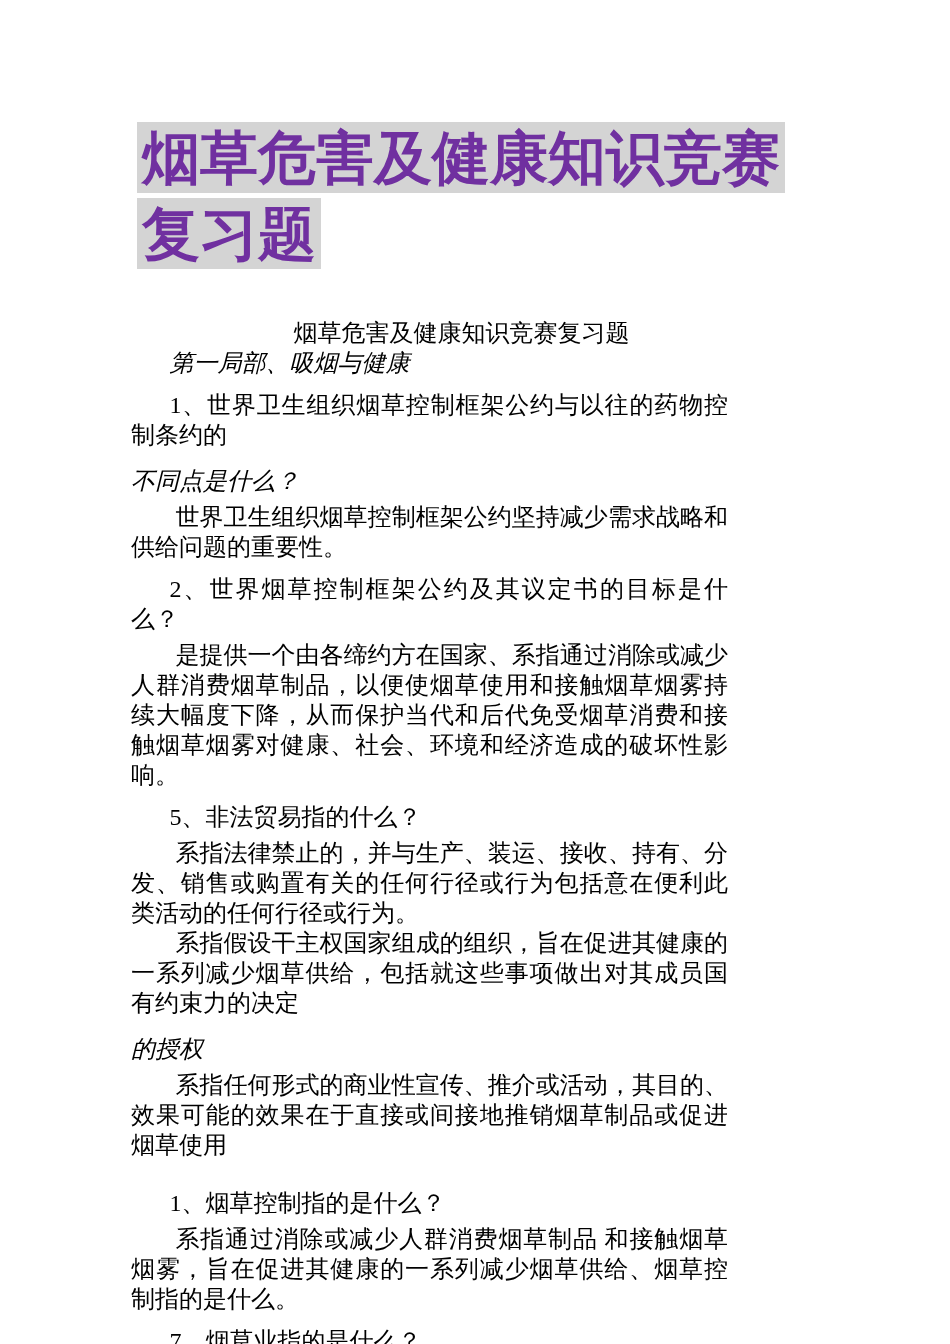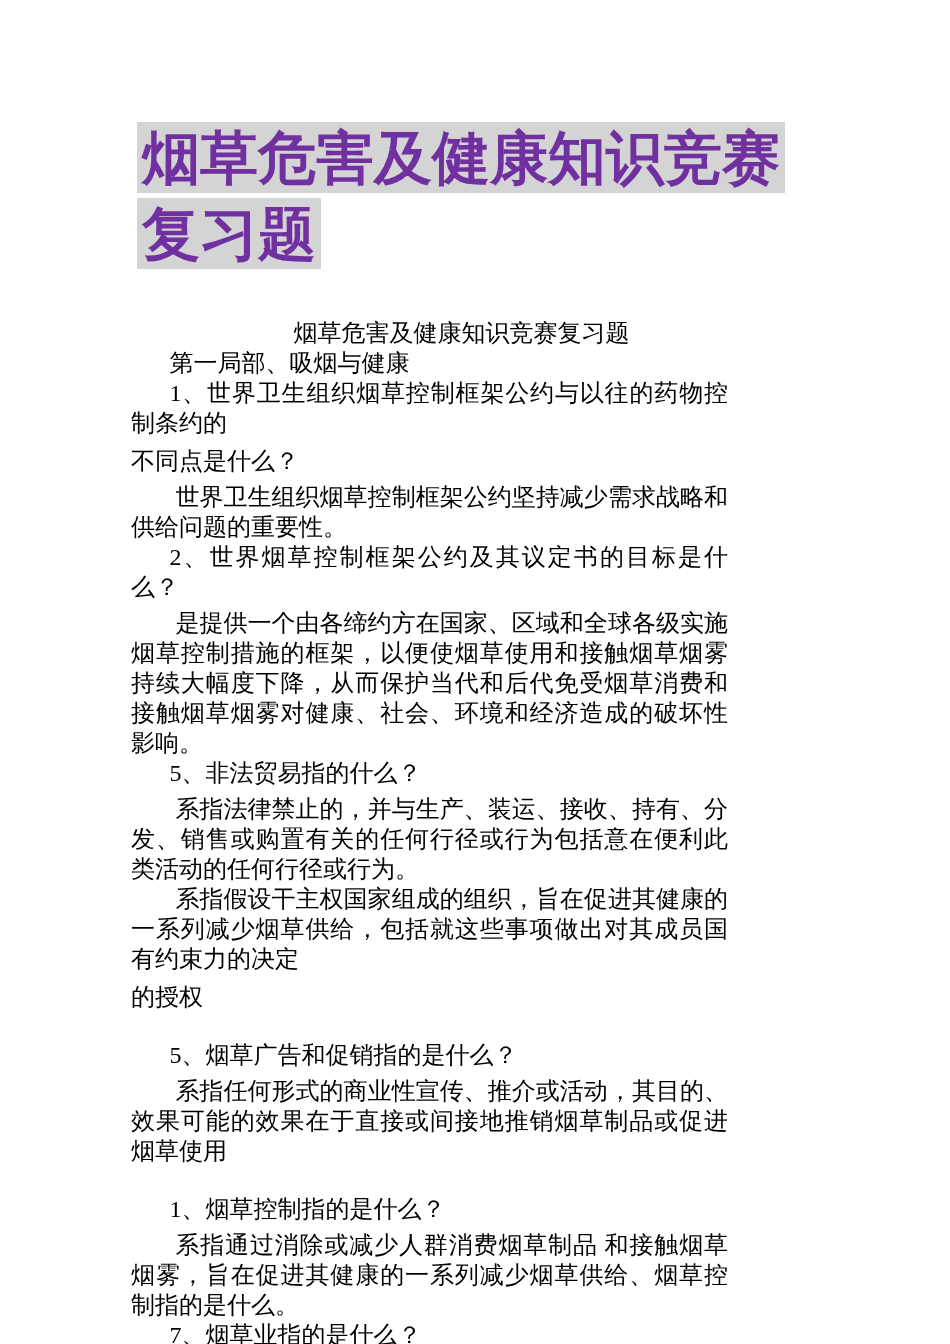--- a/index.html
+++ b/index.html
@@ -39,50 +39,50 @@
     font-size: 24px;
     line-height: 30px;
     text-align: justify;
   }
   .doc-body p { margin: 0; }
   p.subtitle {
     text-align: center;
     text-indent: 0;
     padding-left: 64px;
   }
-  p.section { text-indent: 1.6em; }
+  p.section { text-indent: 1.6em; font-style: italic; }
   p.question {
     text-indent: 1.6em;
-    margin-top: 0;
+    margin-top: 12px;
     margin-bottom: 6px;
   }
   p.cont {
     text-indent: 0;
-    margin-top: 8px;
+    margin-top: 16px;
     margin-bottom: 6px;
+    font-style: italic;
   }
   p.answer { text-indent: 1.85em; }
   p.gap-lg { margin-top: 28px; }
 </style>
 </head>
 <body style="background-color: rgb(255, 255, 255);">
 
 <div class="page">
   <h1 class="doc-title"><span class="hl" style="color: rgb(112, 48, 160); background-color: rgb(212, 212, 212);">烟草危害及健康知识竞赛复习题</span></h1>
   <div class="doc-body" id="doc-body" style="color: rgb(0, 0, 0);">
       <p class="subtitle">烟草危害及健康知识竞赛复习题</p>
       <p class="section">第一局部、吸烟与健康</p>
       <p class="question">1、世界卫生组织烟草控制框架公约与以往的药物控制条约的</p>
       <p class="cont">不同点是什么？</p>
       <p class="answer">世界卫生组织烟草控制框架公约坚持减少需求战略和供给问题的重要性。</p>
       <p class="question">2、世界烟草控制框架公约及其议定书的目标是什么？</p>
-      <p class="answer">是提供一个由各缔约方在国家、区域和全球各级实施烟草控制措施的框架，以便使烟草使用和接触烟草烟雾持续大幅度下降，从而保护当代和后代免受烟草消费和接触烟草烟雾对健康、社会、环境和经济造成的破坏性影响。</p>
+      <p class="answer">是提供一个由各缔约方在国家、系指通过消除或减少人群消费烟草制品，以便使烟草使用和接触烟草烟雾持续大幅度下降，从而保护当代和后代免受烟草消费和接触烟草烟雾对健康、社会、环境和经济造成的破坏性影响。</p>
       <p class="question">5、非法贸易指的什么？</p>
       <p class="answer">系指法律禁止的，并与生产、装运、接收、持有、分发、销售或购置有关的任何行径或行为包括意在便利此类活动的任何行径或行为。</p>
       <p class="answer">系指假设干主权国家组成的组织，旨在促进其健康的一系列减少烟草供给，包括就这些事项做出对其成员国有约束力的决定</p>
       <p class="cont">的授权</p>
-      <p class="question gap-lg">5、烟草广告和促销指的是什么？</p>
       <p class="answer">系指任何形式的商业性宣传、推介或活动，其目的、效果可能的效果在于直接或间接地推销烟草制品或促进烟草使用</p>
       <p class="question gap-lg">1、烟草控制指的是什么？</p>
       <p class="answer">系指通过消除或减少人群消费烟草制品 和接触烟草烟雾，旨在促进其健康的一系列减少烟草供给、烟草控制指的是什么。</p>
       <p class="question">7、烟草业指的是什么？</p>
     </div>
 </div>
 
 </body></html>

